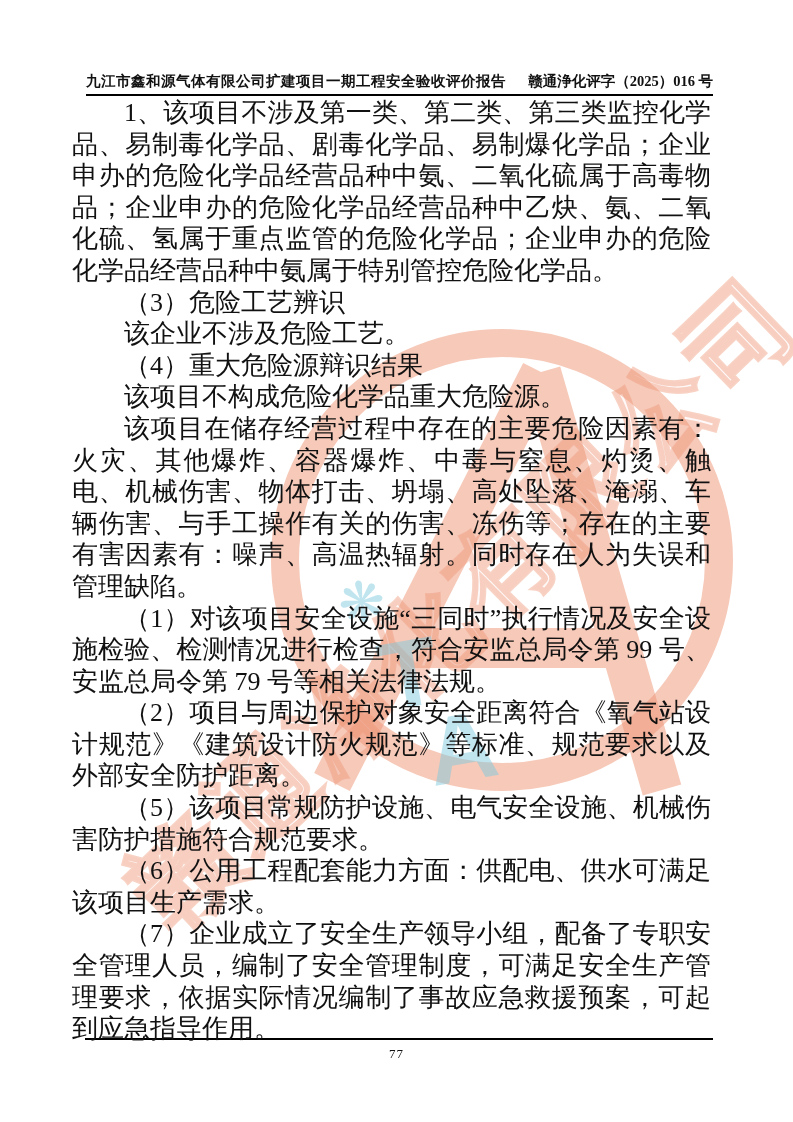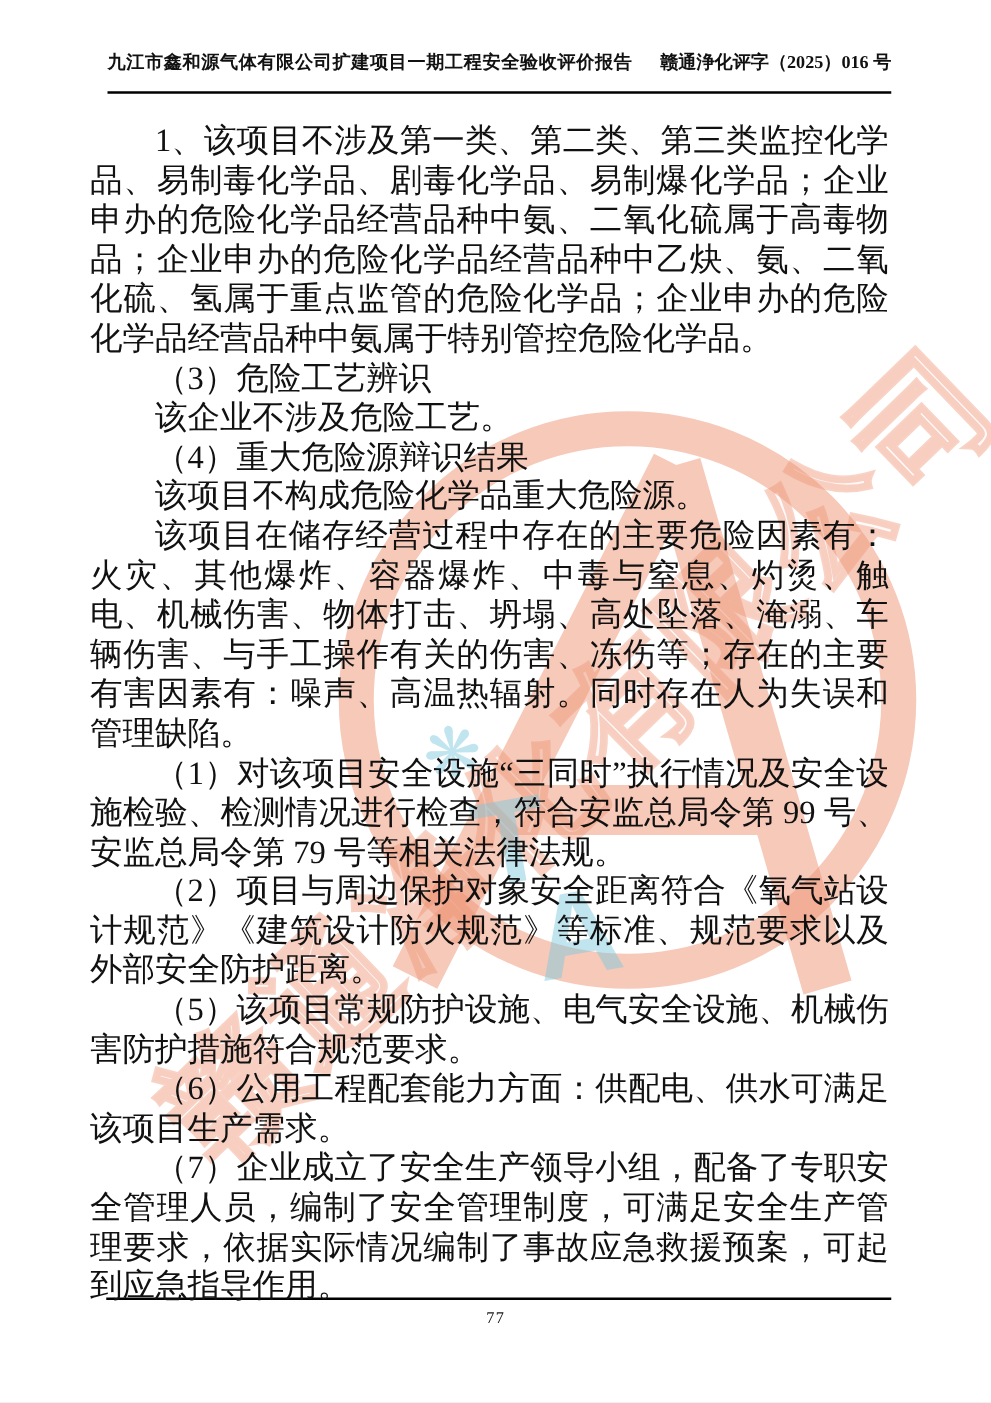--- a/index.html
+++ b/index.html
@@ -7,24 +7,24 @@
     position:relative;
     width:793px;height:1122px;
     margin:0 auto;
     background:#ffffff;
     overflow:hidden;
     font-family:"Liberation Serif","DejaVu Serif",serif;
     color:#111;
   }
   
   .header{
-    position:absolute;left:86px;right:80px;top:40px;
+    position:absolute;left:86px;right:80px;top:72px;
     display:flex;justify-content:space-between;align-items:flex-end;
     border-bottom:2px solid #000;
-    padding-bottom:14px;
+    padding-bottom:3px;
   }
   .header .h-left{font-size:14.5px;font-weight:bold;letter-spacing:.5px;}
   .header .h-right{font-size:14.5px;font-weight:bold;white-space:nowrap;}
   
   .doc-body{
     position:absolute;left:72px;right:82px;top:97px;
     font-size:26px;line-height:31.6px;
     text-align:justify;
     z-index:2;
   }

